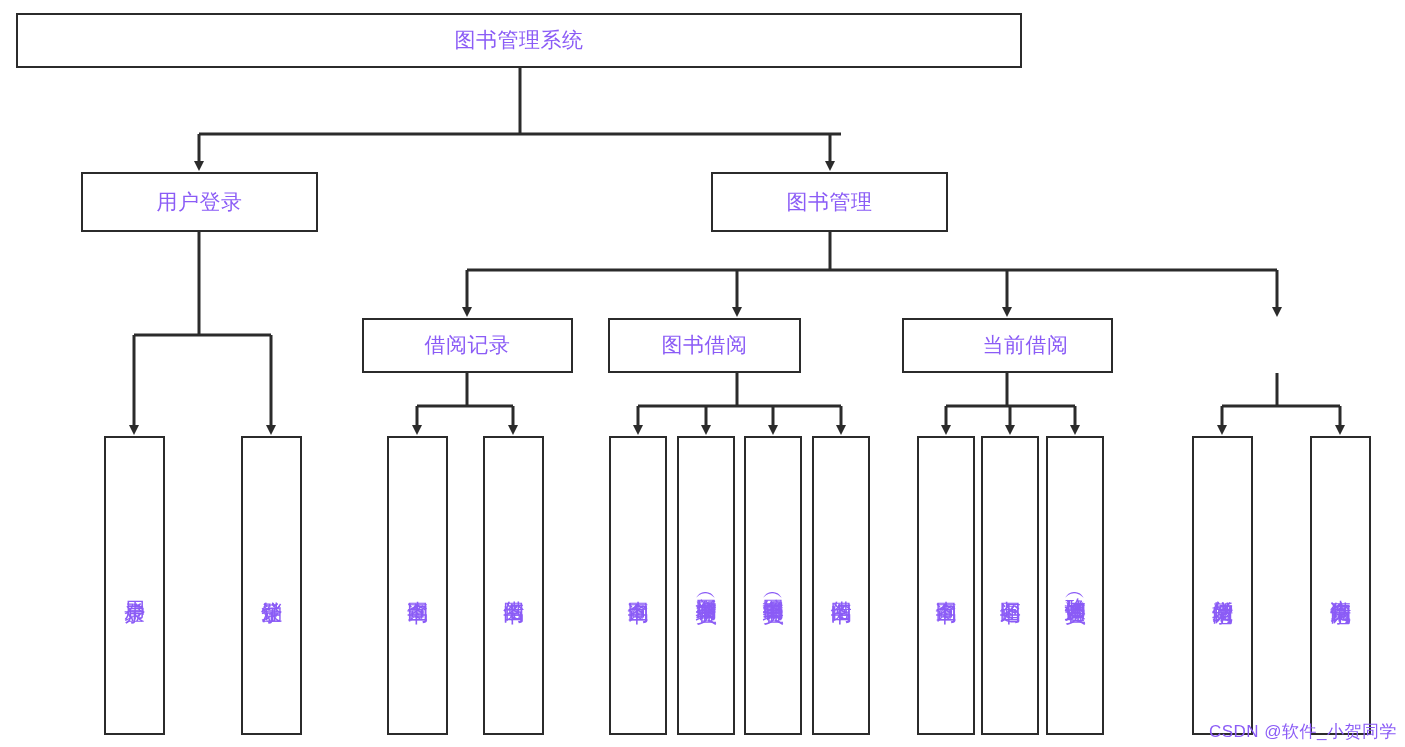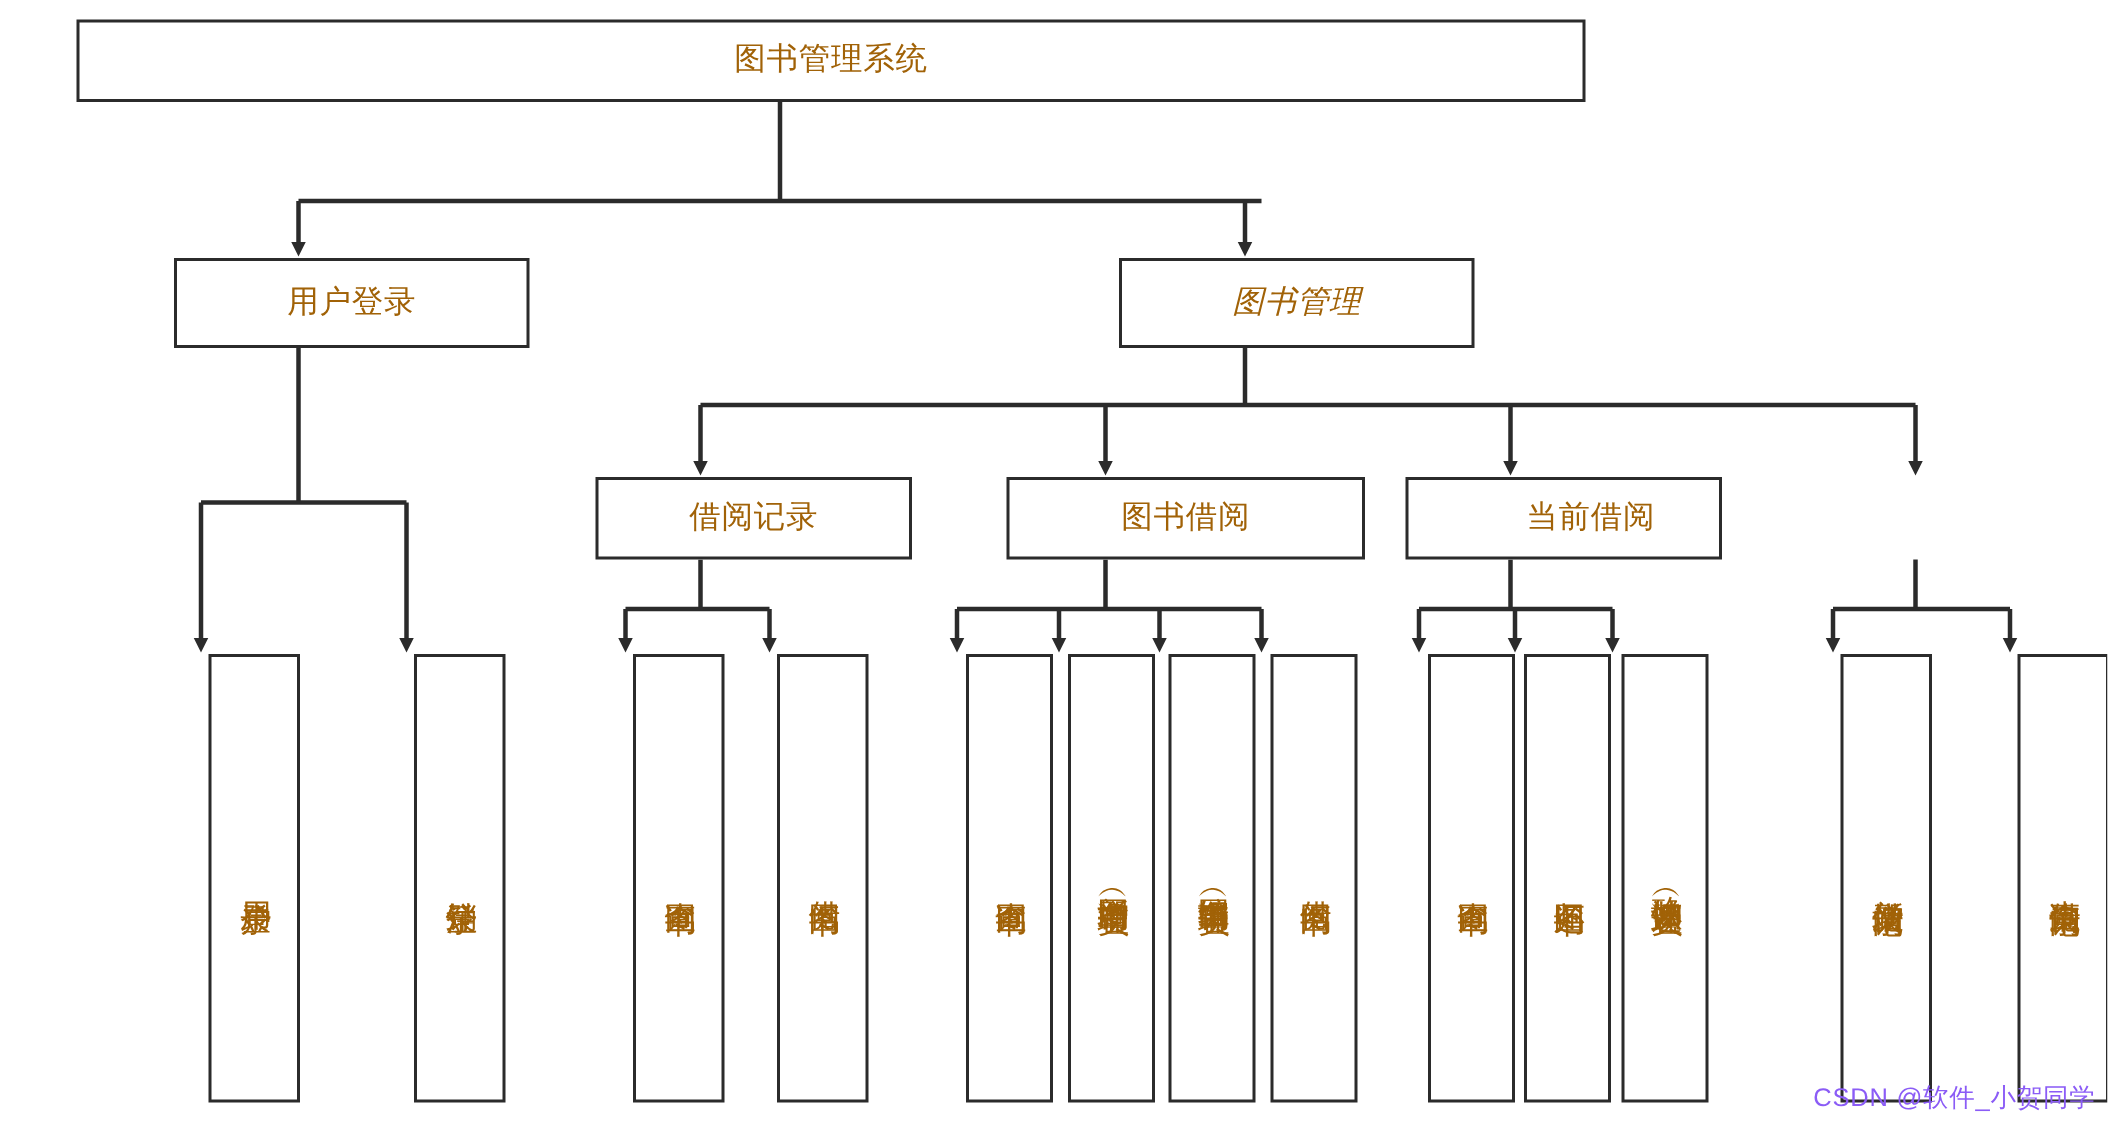--- a/index.html
+++ b/index.html
@@ -26,22 +26,21 @@
     height: 747px;
   }
   .node-box {
     position: absolute;
     box-sizing: border-box;
     border: 2px solid #2b2b2b;
     background: #ffffff;
     display: flex;
     align-items: center;
     justify-content: center;
-    color: #a16207;
-    margin-left: 35px;
+    color: #8b5cf6;
   }
   .node-box.horizontal .node-label {
     writing-mode: horizontal-tb;
     font-size: 21px;
     line-height: 1.25;
     letter-spacing: 0.5px;
     white-space: nowrap;
   }
   .node-box.vertical {
     align-items: center;
@@ -126,28 +125,28 @@
     </g>
   </svg>
 
   <div class="node-box horizontal" style="left:16px; top:13px; width:1006px; height:55px;">
     <span class="node-label">图书管理系统</span>
   </div>
 
   <div class="node-box horizontal" style="left:81px; top:172px; width:237px; height:60px;">
     <span class="node-label">用户登录</span>
   </div>
-  <div class="node-box horizontal" style="left:711px; top:172px; width:237px; height:60px;font-style:italic;">
+  <div class="node-box horizontal" style="left:711px; top:172px; width:237px; height:60px;">
     <span class="node-label">图书管理</span>
   </div>
 
   <div class="node-box horizontal" style="left:362px; top:318px; width:211px; height:55px;">
     <span class="node-label">借阅记录</span>
   </div>
-  <div class="node-box horizontal" style="left:636px; top:318px; width:239px; height:55px;">
+  <div class="node-box horizontal" style="left:608px; top:318px; width:193px; height:55px;font-family:Liberation Serif, serif;">
     <span class="node-label">图书借阅</span>
   </div>
   <div class="node-box horizontal" style="left:902px; top:318px; width:211px; height:55px;padding-left:36px;">
     <span class="node-label">当前借阅</span>
   </div>
 
   <div class="node-box vertical" style="left:104px; top:436px; width:61px; height:299px;">
     <span class="node-label">用户登录</span>
   </div>
   <div class="node-box vertical" style="left:241px; top:436px; width:61px; height:299px;">

